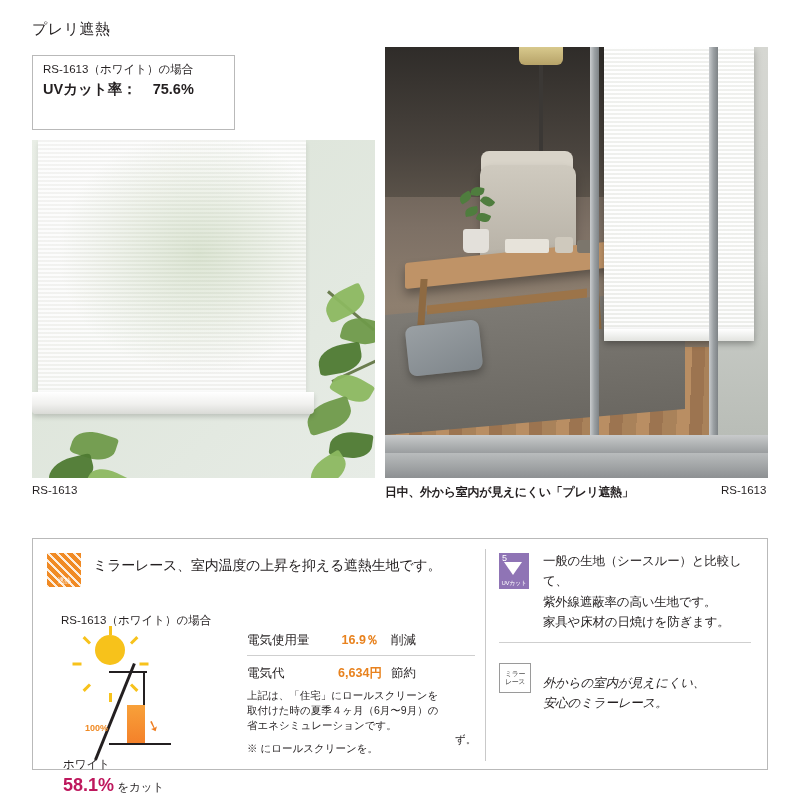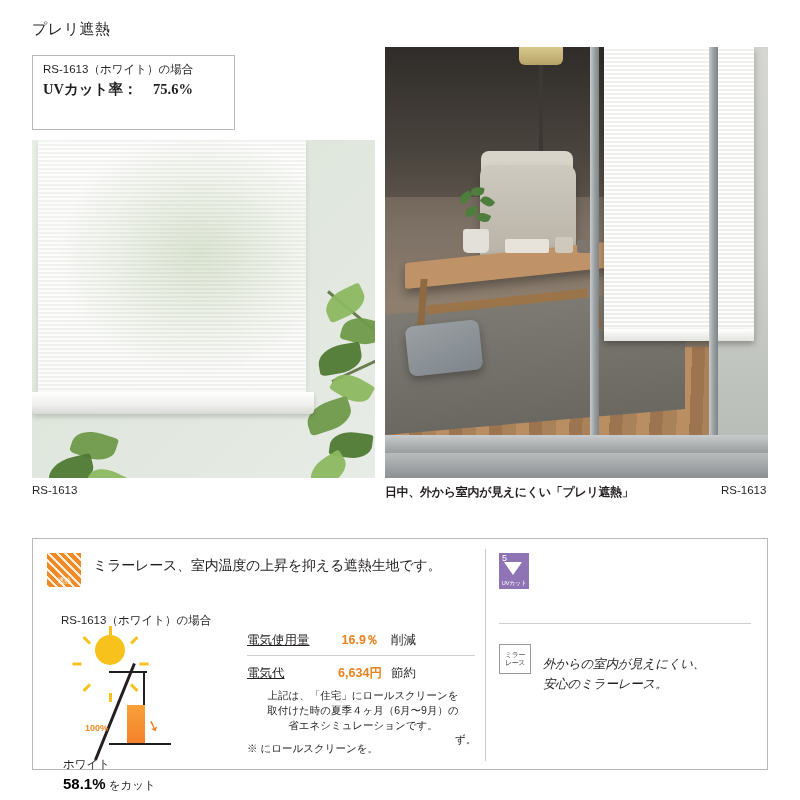--- a/index.html
+++ b/index.html
@@ -29,21 +29,21 @@
     position: absolute;
     left: 32px;
     top: 55px;
     width: 203px;
     height: 75px;
     border: 1px solid #b9b9b9;
     background: #ffffff;
     padding: 6px 8px 0 10px;
   }
   .uv-line1 { font-size: 11.5px; color: #231f20; letter-spacing: 0px; }
-  .uv-line2 { margin-top: 3px; font-size: 14.5px; font-weight: bold; letter-spacing: 0px; font-family: Liberation Serif, serif; }
+  .uv-line2 { margin-top: 3px; font-size: 14.5px; font-weight: bold; letter-spacing: 0px; }
   .uv-line2 .pct { font-weight: bold; margin-left: 12px; }
   .uv-line3 { margin-top: 2px; font-size: 11px; color: #231f20; }
 
   
   .photo-left {
     position: absolute;
     left: 32px;
     top: 140px;
     width: 343px;
     height: 338px;
@@ -301,26 +301,26 @@
   .arrow-in {
     position: absolute; left: 90px; top: 84px; font-size: 15px; color: #ef7d20;
     transform: rotate(20deg);
   }
   .sun-label {
     position: absolute; left: 6px; top: 124px; font-size: 11.5px;
   }
   .sun-value {
     position: absolute; left: 6px; top: 142px; font-size: 11.5px;
   }
-  .sun-value b { color: #000000; font-size: 15px; }
+  .sun-value b { color: #be185d; font-size: 18px; }
 
   
   .nums { position: absolute; left: 200px; top: 78px; width: 232px; }
   .num-row { display: flex; align-items: center; font-size: 12.5px; height: 22px; }
-  .num-row .k { width: 82px; text-decoration: underline; }
+  .num-row .k { width: 82px; }
   .num-row .v { width: 62px; color: #e8821e; font-weight: bold; text-align: center; }
   .num-row .s { }
   .num-sep { height: 1px; background: #cfcfcf; margin: 4px 0 6px 0; width: 228px; }
   .note {
     font-size: 10.5px; line-height: 1.45; margin-top: 4px; color: #231f20;
   }
   .note2 {
     font-size: 10.5px; margin-top: 8px; color: #231f20;
   }
   .stray {
@@ -468,35 +468,38 @@
         <span class="k">電気使用量</span>
         <span class="v">16.9％</span>
         <span class="s">削減</span>
       </div>
       <div class="num-sep"></div>
       <div class="num-row">
         <span class="k">電気代</span>
         <span class="v">6,634円</span>
         <span class="s">節約</span>
       </div>
-      <div class="note" style="white-space:pre-line;text-align:center;">上記は、「住宅」にロールスクリーンを
+      <div class="note" style="white-space:pre-line;">上記は、「住宅」にロールスクリーンを
 取付けた時の夏季４ヶ月（6月〜9月）の
 省エネシミュレーションです。</div>
       <div class="note2">※ にロールスクリーンを。</div>
     </div>
     <div class="stray">ず。</div>
   </div>
 
   <div class="pr-col">
     <div class="rc-block">
       <div class="uv-icon">
         <div class="num">5</div>
         <div class="v1"></div>
         <div class="lbl">UVカット</div>
       </div>
+      <div class="rc-text" style="white-space:pre-line;">一般の生地（シースルー）と比較して、
+紫外線遮蔽率の高い生地です。
+家具や床材の日焼けを防ぎます。</div>
     </div>
     <div class="rc-sep"></div>
     <div class="rc-block b2">
       <div class="mirror-icon">
         <span>ミラー</span>
         <span>レース</span>
       </div>
       <div class="rc-text" style="white-space:pre-line;font-style:italic;">外からの室内が見えにくい、
 安心のミラーレース。</div>
     </div>

